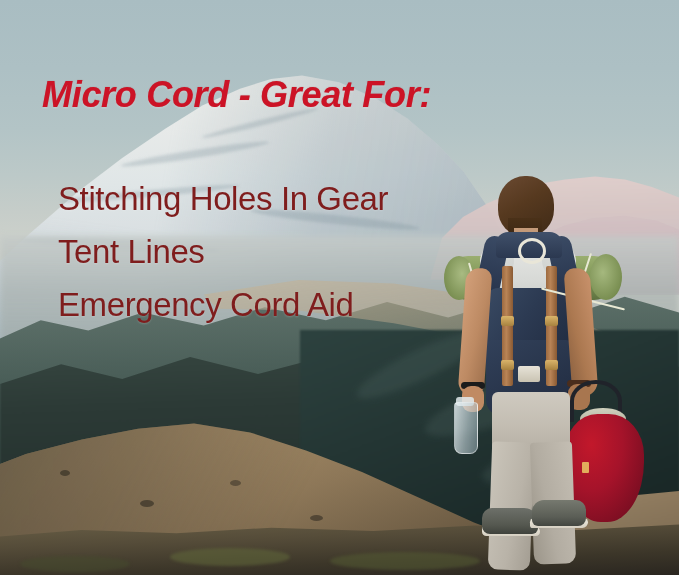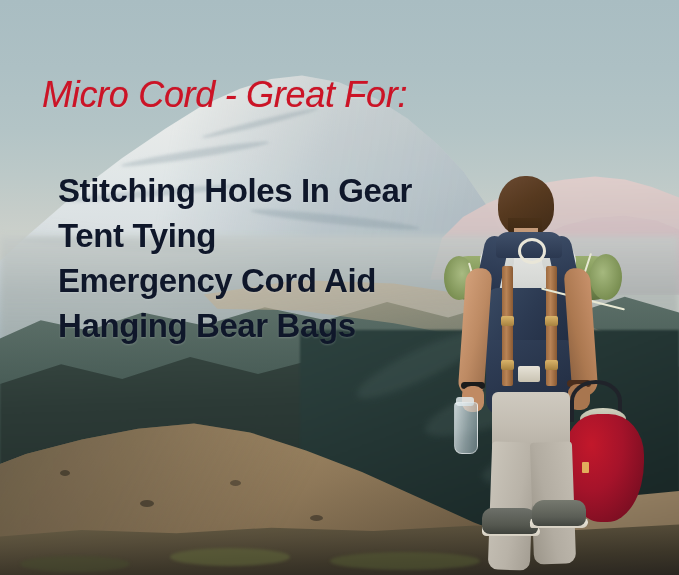--- a/index.html
+++ b/index.html
@@ -207,30 +207,31 @@
         background:radial-gradient(ellipse at 34% 28%, #c2182b 0%, #a5132a 42%, #7d0e22 78%, #5c0a1a 100%);}
   .sack-top{left:140px;top:238px;width:46px;height:22px;border-radius:50%;
         background:linear-gradient(180deg,#cfd0be,#a8a894);}
   .sack-handle{left:130px;top:210px;width:44px;height:38px;border:4px solid #20232a;
         border-radius:50% 50% 0 0;border-bottom:none;}
   .sack-tag{left:142px;top:292px;width:7px;height:11px;background:#e2ad5c;border-radius:1px;}
 
   
   #title{
     position:absolute;left:42px;top:74px;
-    font-size:36px;font-weight:400;font-style:italic;
+    font-size:36px;font-weight:700;font-style:italic;
     color:#cc1326;letter-spacing:-0.3px;white-space:nowrap;
     text-shadow:0 1px 2px rgba(255,255,255,.35), 0 0 1px rgba(120,0,10,.5);
     text-align:center;
   }
   #bullets{position:absolute;left:58px;top:168px;width:430px;}
   .bullet{
-    font-size:33px;font-weight:700;color:#0f172a;
+    font-size:33px;font-weight:400;color:#7f1d1d;
     line-height:45px;white-space:nowrap;letter-spacing:-0.4px;
     text-shadow:0 1px 2px rgba(255,255,255,.18);
+    margin-top:8px;
   }
 </style>
 </head>
 <body>
 
 <div id="stage">
 
   <div>
 
     <div class="layer sky"></div>
@@ -328,18 +329,17 @@
       <div class="h shoeL"></div>
       <div class="h shoeR-sole"></div>
       <div class="h shoeR"></div>
     </div>
   </div>
 
   <div id="title">Micro Cord - Great For:</div>
 
   <div id="bullets">
     <div class="bullet">Stitching Holes In Gear</div>
-    <div class="bullet">Tent Tying</div>
+    <div class="bullet">Tent Lines</div>
     <div class="bullet">Emergency Cord Aid</div>
-    <div class="bullet">Hanging Bear Bags</div>
   </div>
 
 </div>
 
 </body></html>

